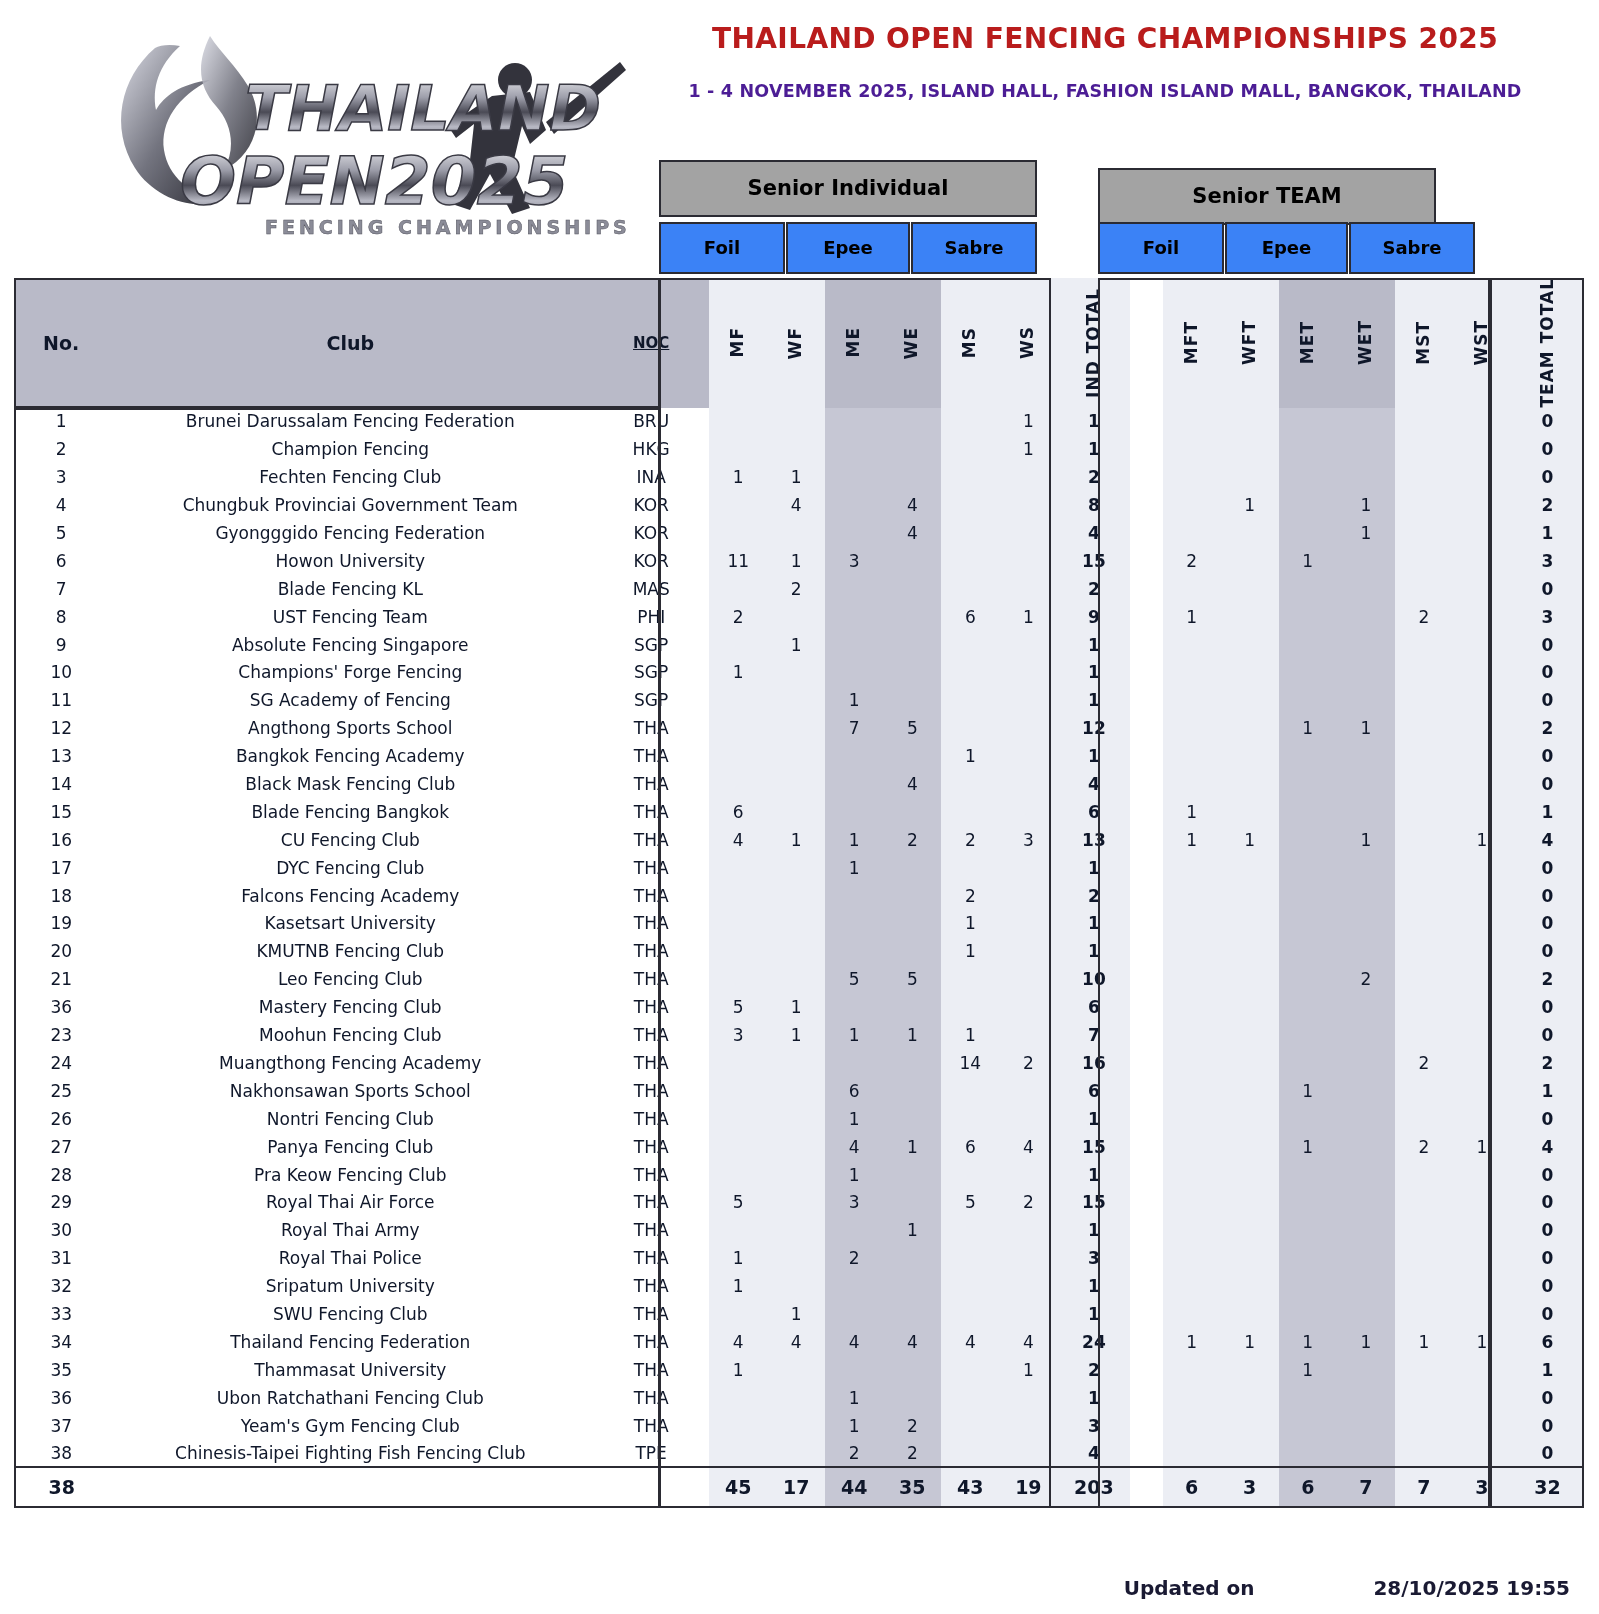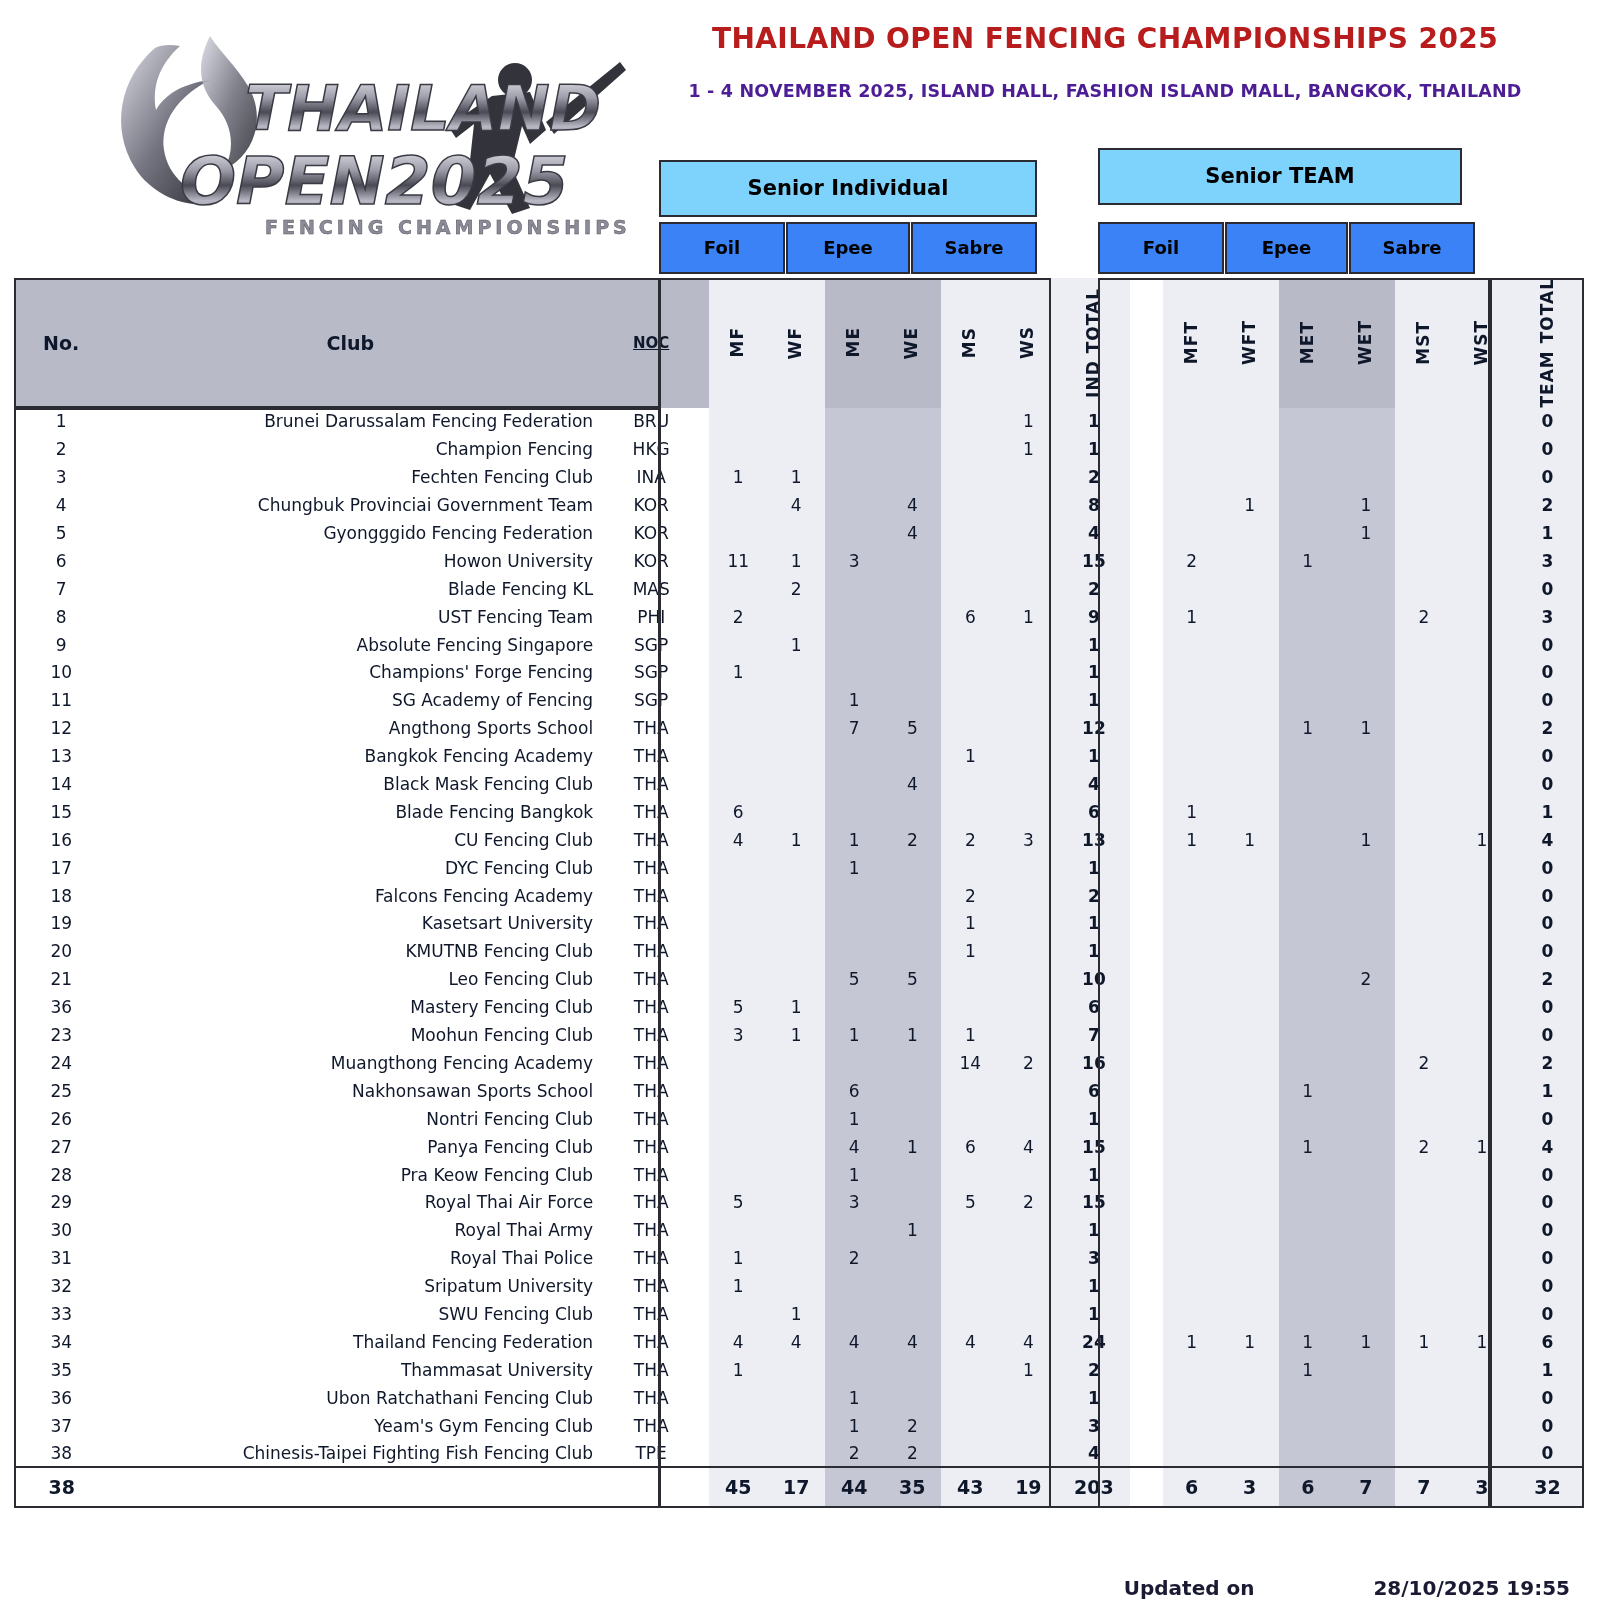--- a/index.html
+++ b/index.html
@@ -49,37 +49,37 @@
     font-weight: bold;
     letter-spacing: 0.2px;
     color: #4c1d95;
     white-space: nowrap;
   }
 
   
   .band {
     position: absolute;
     border: 2px solid #2b2b33;
-    background: #7dd3fc;
+    background: #a3a3a3;
     text-align: center;
     font-weight: bold;
     font-size: 21px;
     color: #000;
     line-height: 1;
     display: flex;
     align-items: center;
     justify-content: center;
   }
   .band.sub {
     background: #3b82f6;
     font-size: 18px;
   }
 
   #band-ind  { left: 659px;  top: 160px; width: 378px; height: 57px; }
-  #band-team { left: 1098px; top: 148px; width: 364px; height: 57px; }
+  #band-team { left: 1098px; top: 168px; width: 338px; height: 57px; }
 
   #band-ind-foil  { left: 659px;  top: 222px; width: 126px; height: 52px; }
   #band-ind-epee  { left: 786px;  top: 222px; width: 124px; height: 52px; }
   #band-ind-sabre { left: 911px;  top: 222px; width: 126px; height: 52px; }
 
   #band-team-foil  { left: 1098px; top: 222px; width: 126px; height: 52px; }
   #band-team-epee  { left: 1225px; top: 222px; width: 123px; height: 52px; }
   #band-team-sabre { left: 1349px; top: 222px; width: 126px; height: 52px; }
 
   
@@ -128,21 +128,21 @@
     line-height: 1.05;
     text-align: center;
   }
   th.h-indtotal { width: 68px; background: #eceef4; }
   th.h-teamtotal { width: 68px; background: #eceef4; }
   th.gap { width: 30px; background: #ffffff; border: none; }
 
   
   tbody td { font-size: 17px; }
   td.no    { text-align: center; width: 86px; }
-  td.club  { text-align: right; padding-left: 14px; width: 452px; }
+  td.club  { text-align: center; padding-left: 14px; width: 452px; }
   td.noc   { text-align: center; width: 108px; }
   td.num   { text-align: center; width: 54px; }
   td.tot   { text-align: center; width: 68px; font-weight: bold; }
   td.gap   { width: 30px; background: #ffffff; }
 
   
   .colA { background: #eceef4; }  
   .colB { background: #c6c7d4; }  
   .colTot { background: #eceef4; }
 

